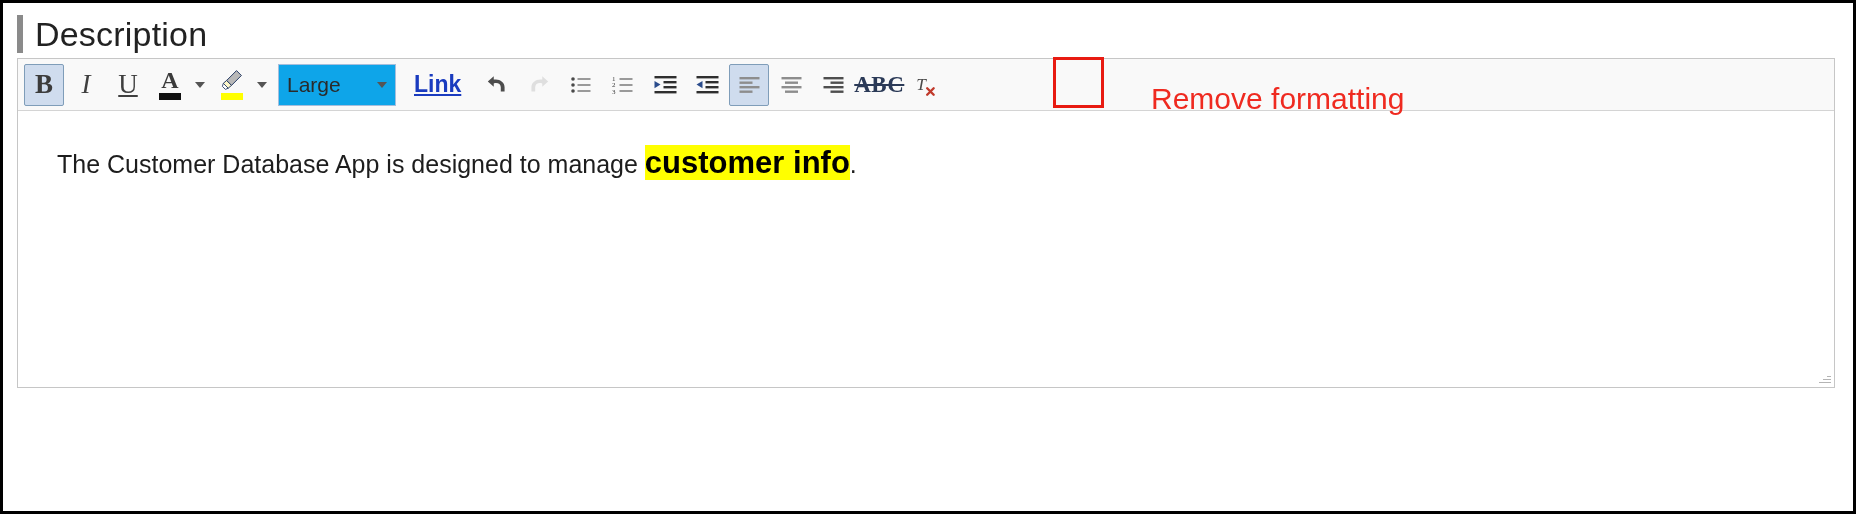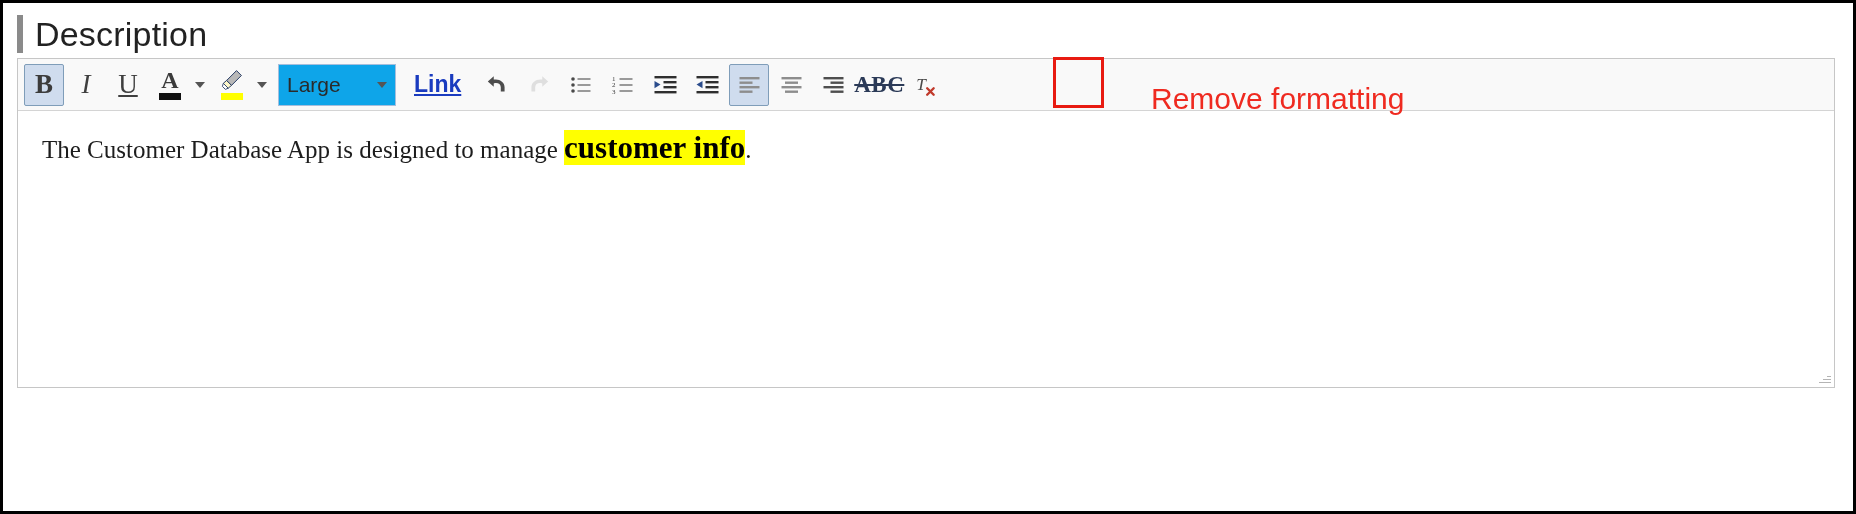--- a/index.html
+++ b/index.html
@@ -195,25 +195,25 @@
   .editor-body {
     position: relative;
     height: 276px;
     background: #ffffff;
     padding: 16px 24px;
     box-sizing: border-box;
     cursor: text;
     overflow: hidden;
   }
   .body-text {
-    font-family: Liberation Serif, serif;
+    font-family: Liberation Sans, sans-serif;
     font-size: 25px;
     color: #1d1d1d;
     line-height: 1.35;
-    margin: 0;
+    margin: 15px;
   }
   .hl {
     background: #ffff00;
     font-weight: bold;
     font-size: 31px;
     color: #000000;
   }
 
   
   .resize-grip {

